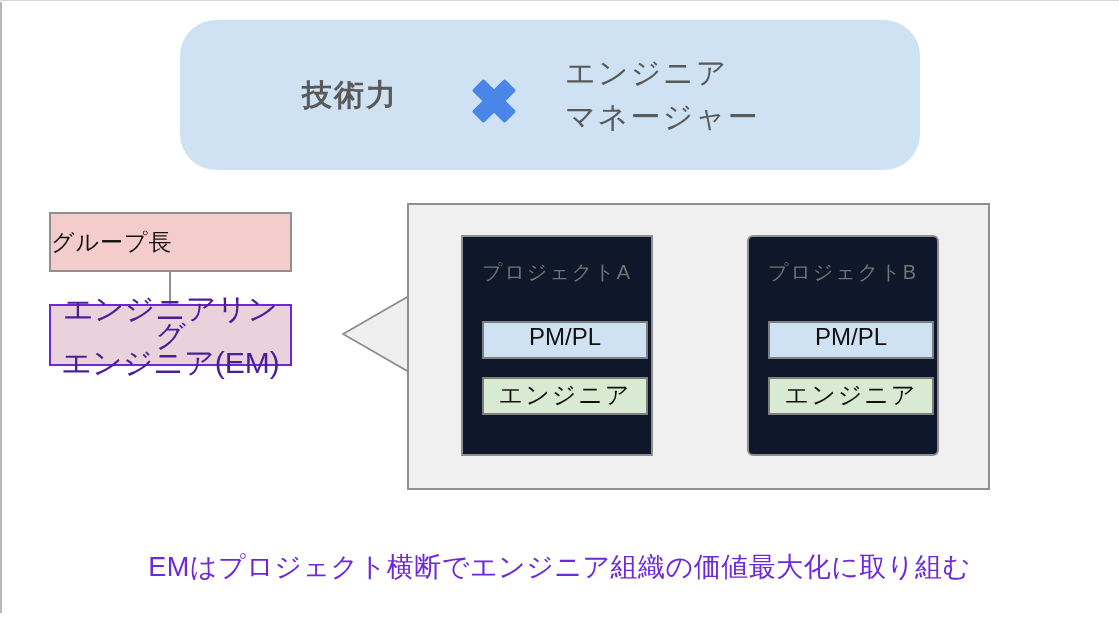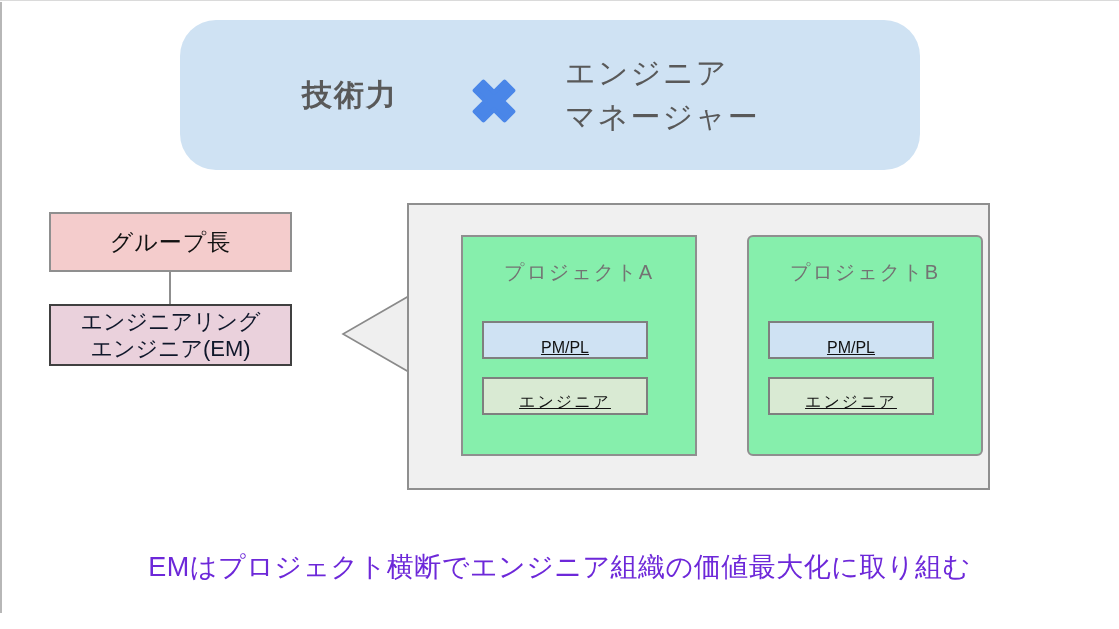--- a/index.html
+++ b/index.html
@@ -46,71 +46,71 @@
     color:#595959; letter-spacing:2px;
     white-space:nowrap;
   }
 
   
   .box-manager {
     position:absolute; left:49px; top:212px;
     width:243px; height:60px;
     background:#f4cccc;
     border:2px solid #8f8f8f;
-    display:flex; align-items:center; justify-content:center;
+    display:flex; align-items:center; 
     font-size:23px; color:#111111; letter-spacing:1px;
   }
   .org-connector {
     position:absolute; left:169px; top:272px;
     width:2px; height:32px;
     background:#8f8f8f;
   }
   .box-em {
     position:absolute; left:49px; top:304px;
     width:243px; height:62px;
     background:#ead1dc;
-    border:2px solid #404040;
+    border:2px solid #6d28d9;
     display:flex; flex-direction:column; align-items:center; justify-content:center;
-    font-size:22px; line-height:27px; color:#0f172a;
+    font-size:30px; line-height:27px; color:#4c1d95;
     text-align:center;
   }
 
   
   .callout-triangle {
     position:absolute; left:340px; top:293px;
     width:70px; height:82px;
   }
 
   
   .panel {
     position:absolute; left:407px; top:203px;
     width:583px; height:287px;
     background:#f0f0f0;
     border:2px solid #8f8f8f;
   }
   .project-card {
     position:absolute; top:30px;
-    width:236px; height:221px;
-    background:#86efac;
+    width:192px; height:221px;
+    background:#0f172a;
     border:2px solid #8f8f8f;
   }
   .project-card.card-a { left:52px; }
   .project-card.card-b { left:338px;border-radius:6px; }
   .project-title {
     position:absolute; left:0; top:22px;
     width:100%; text-align:center;
     font-size:20px; color:#737373; letter-spacing:2px;
     white-space:nowrap;
   }
   .role-box {
     position:absolute; left:19px;
     width:166px; height:38px;
     border:2px solid #7f7f7f;
-    display:flex; align-items:flex-end; justify-content:center;
-    font-size:16px; color:#111111;text-decoration:underline;
+    display:flex; align-items:flex-start; justify-content:center;
+    font-size:24px; color:#111111;
   }
   .role-pm { top:84px;  background:#cfe2f3; }
   .role-eng { top:140px; background:#d9ead3; letter-spacing:2px; }
 
   
   .caption {
     position:absolute; left:0; top:549px;
     width:1119px;
     text-align:center;
     font-size:27px; color:#6d28d9; letter-spacing:0.5px;

